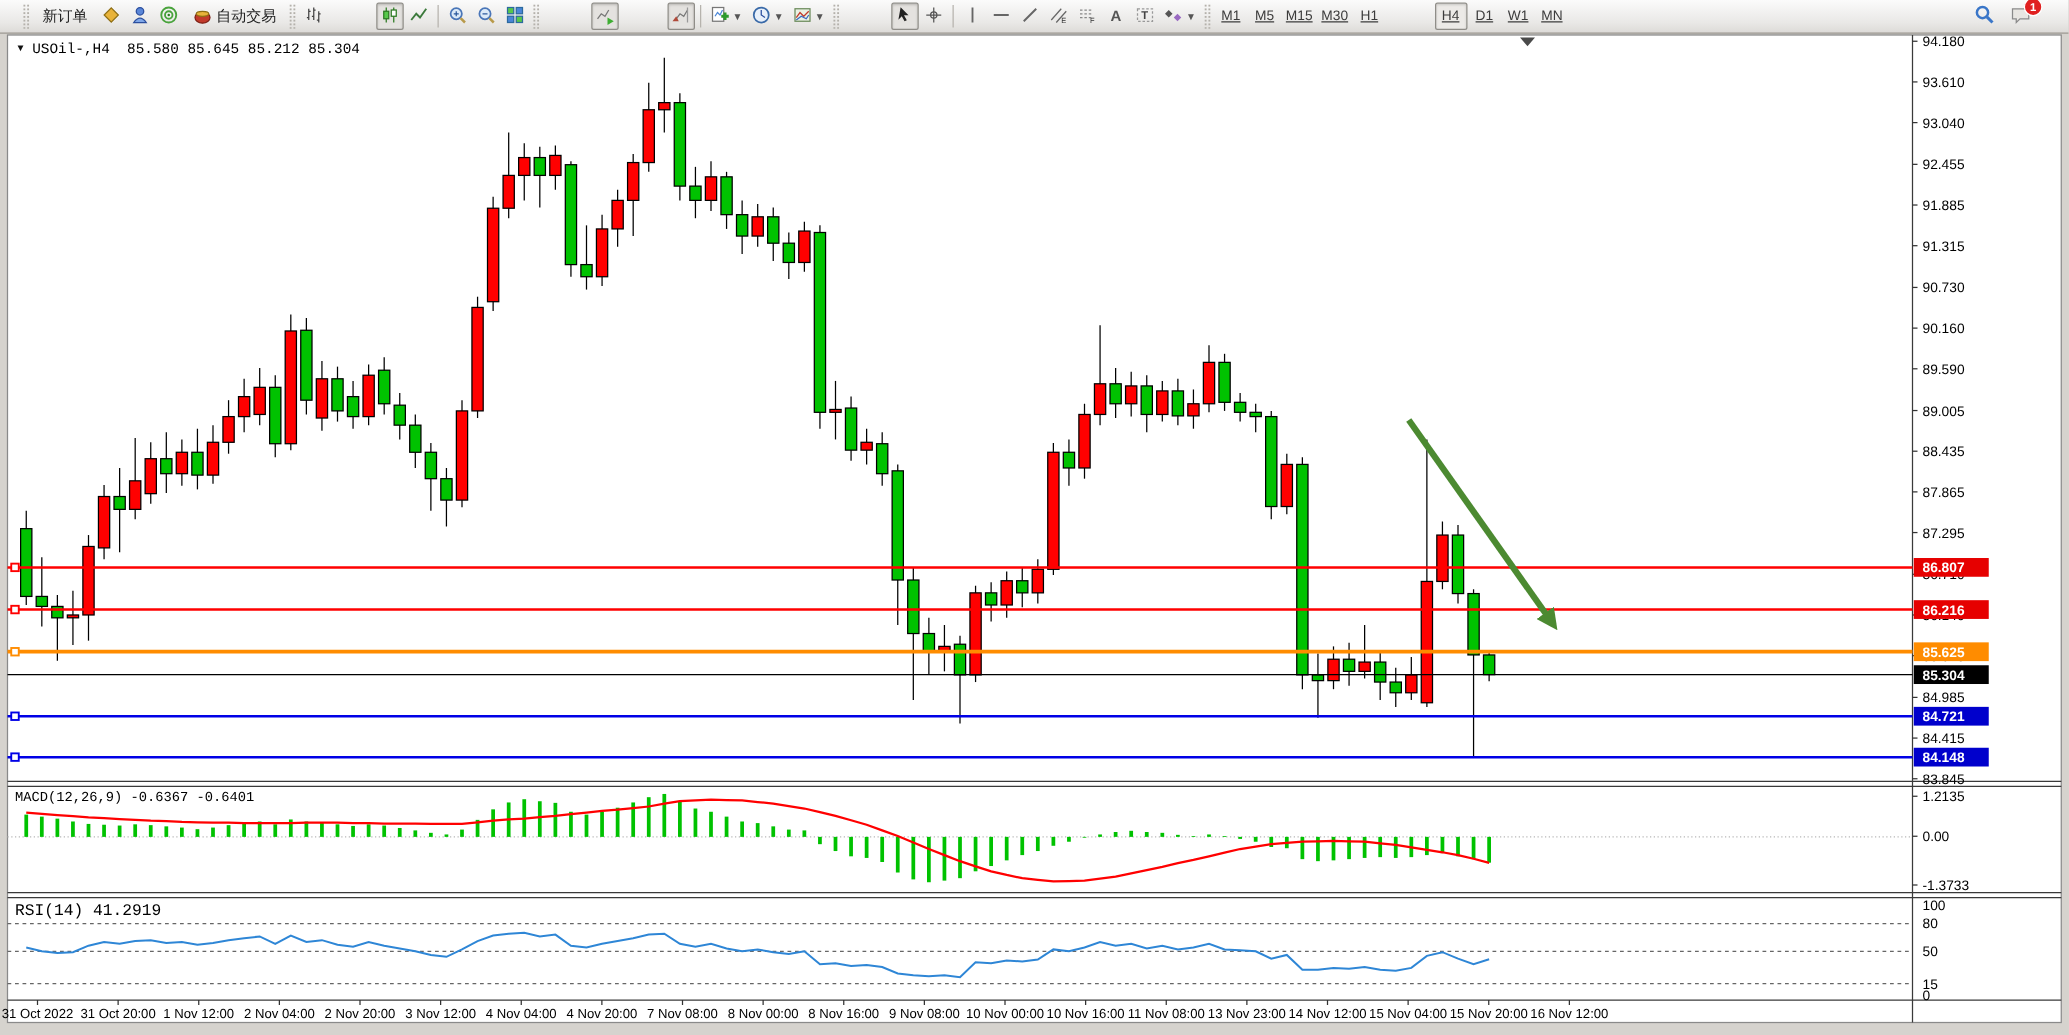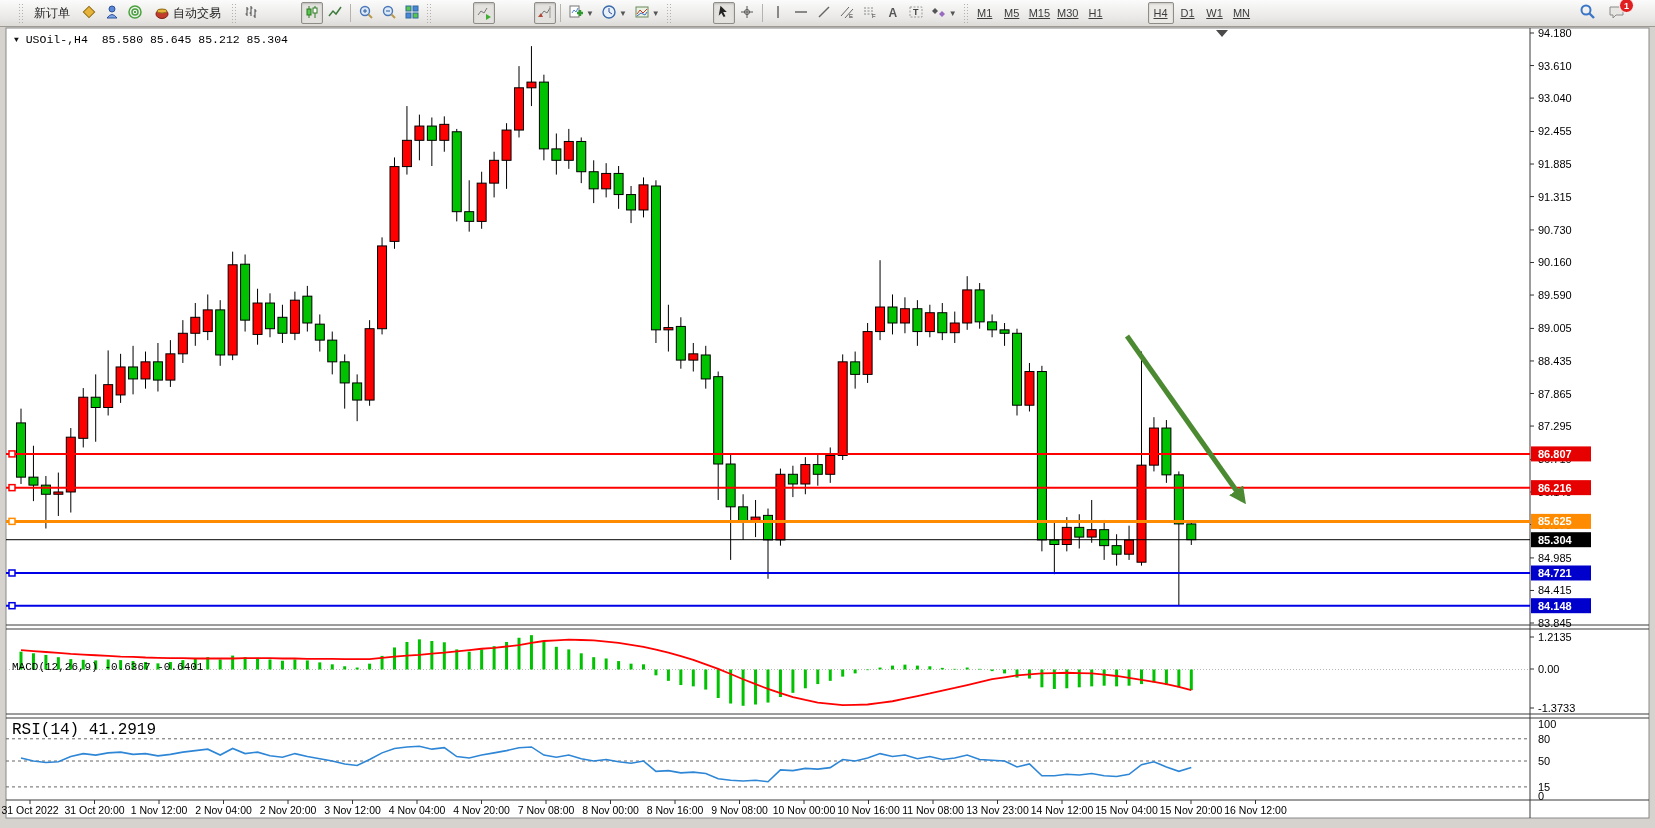--- a/index.html
+++ b/index.html
@@ -20,22 +20,22 @@
   .tf.active{border:1px solid #8f8d88;background:#eceae7;box-shadow:inset 0 1px 2px rgba(0,0,0,.15);}
   .caret{font-size:8px;color:#555;margin-left:2px;}
   #right-tools{margin-left:auto;display:flex;align-items:center;gap:6px;padding-right:10px;}
   .badge{position:absolute;top:-5px;right:-6px;background:#e02020;color:#fff;border-radius:8px;
     min-width:13px;height:13px;font-size:9px;font-weight:bold;display:flex;align-items:center;
     justify-content:center;border:1px solid #fff;}
   
   .ovl{position:absolute;z-index:4;white-space:nowrap;color:#000;font-family:Liberation Mono, monospace;}
   #chart-title{left:14px;top:33px;font-size:11.5px;}
   #chart-title .tri{font-size:8px;vertical-align:1px;color:#111;}
-  #macd-label{left:12px;top:633px;font-size:11px;margin-top:28px;}
-  #rsi-label{left:12px;top:721px;font-size:16px;}
+  #macd-label{left:12px;top:633px;font-size:11px;}
+  #rsi-label{left:12px;top:721px;font-size:13px;}
   svg text{font-family:"Liberation Sans",sans-serif;}
 </style>
 </head>
 <body>
 
 <div id="stage">
 
   <div id="toolbar">
     <div class="handle"></div>
     <div class="tbtn txt">新订单</div>

